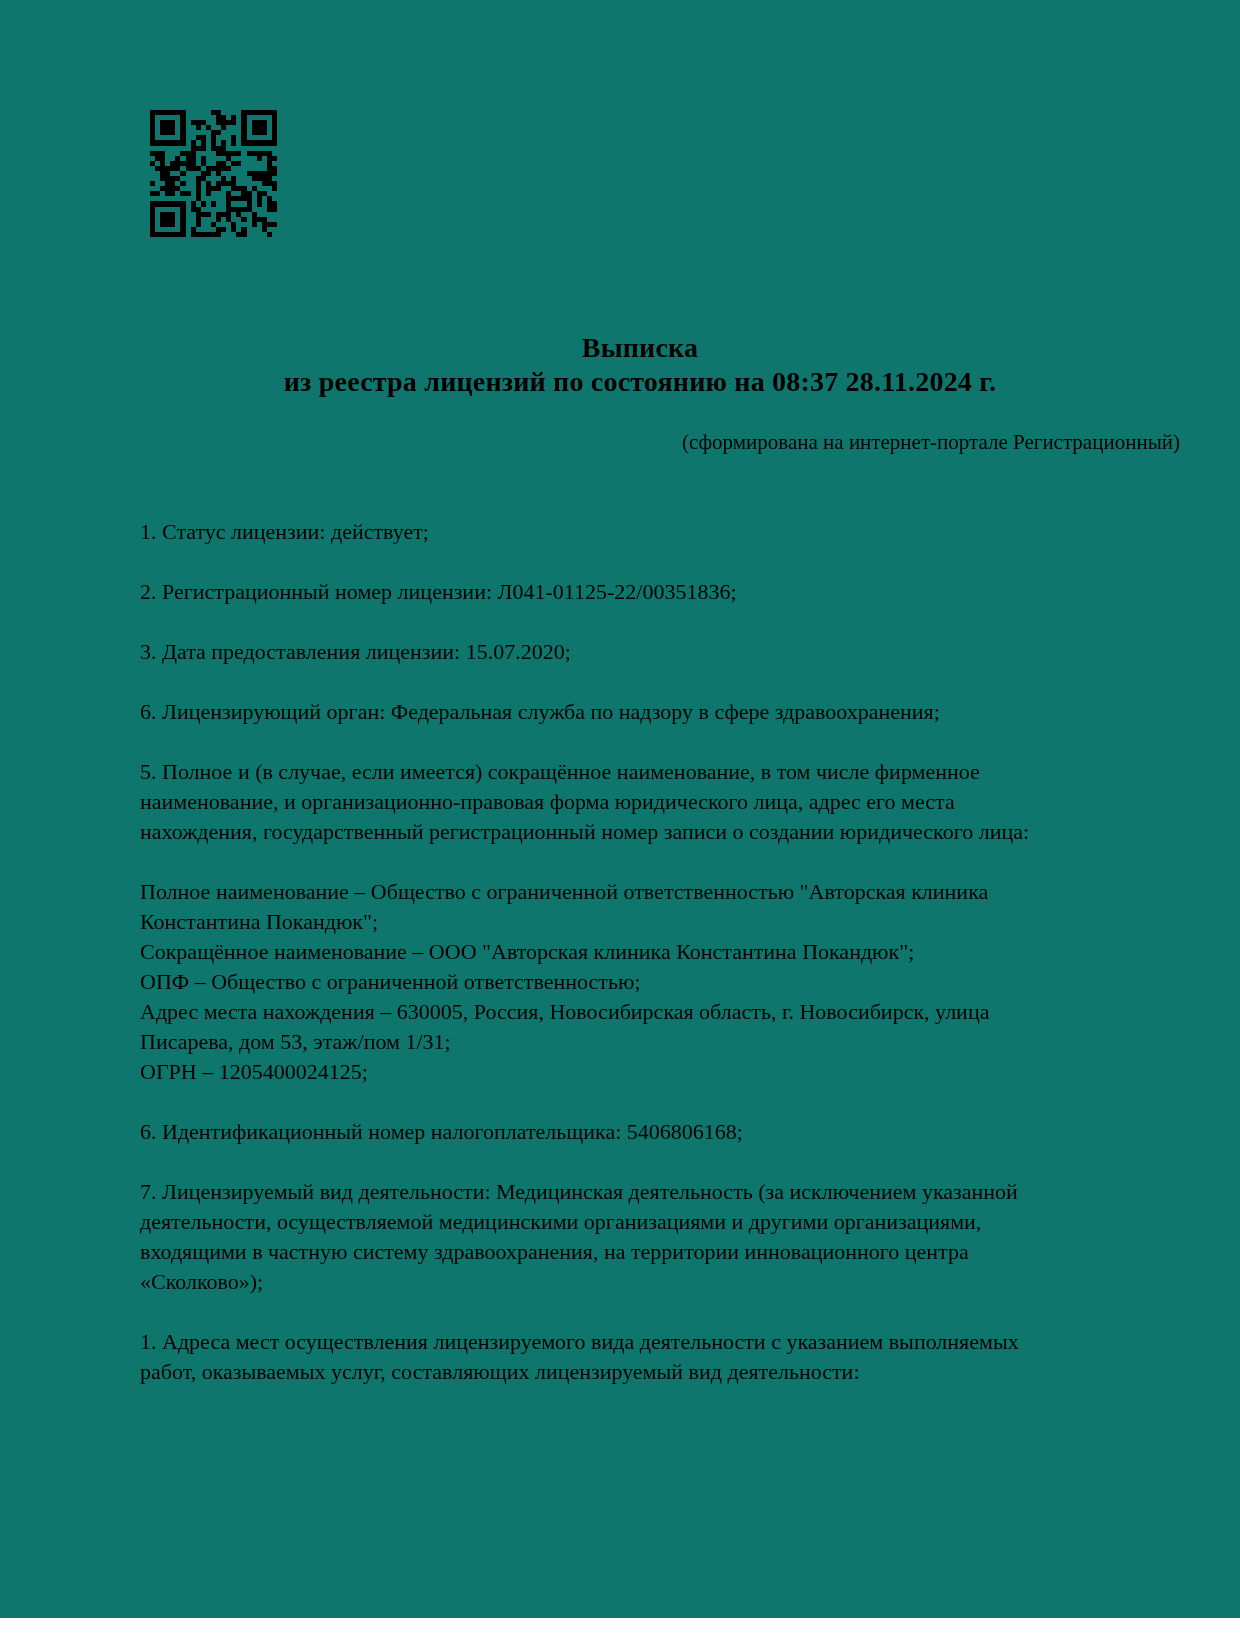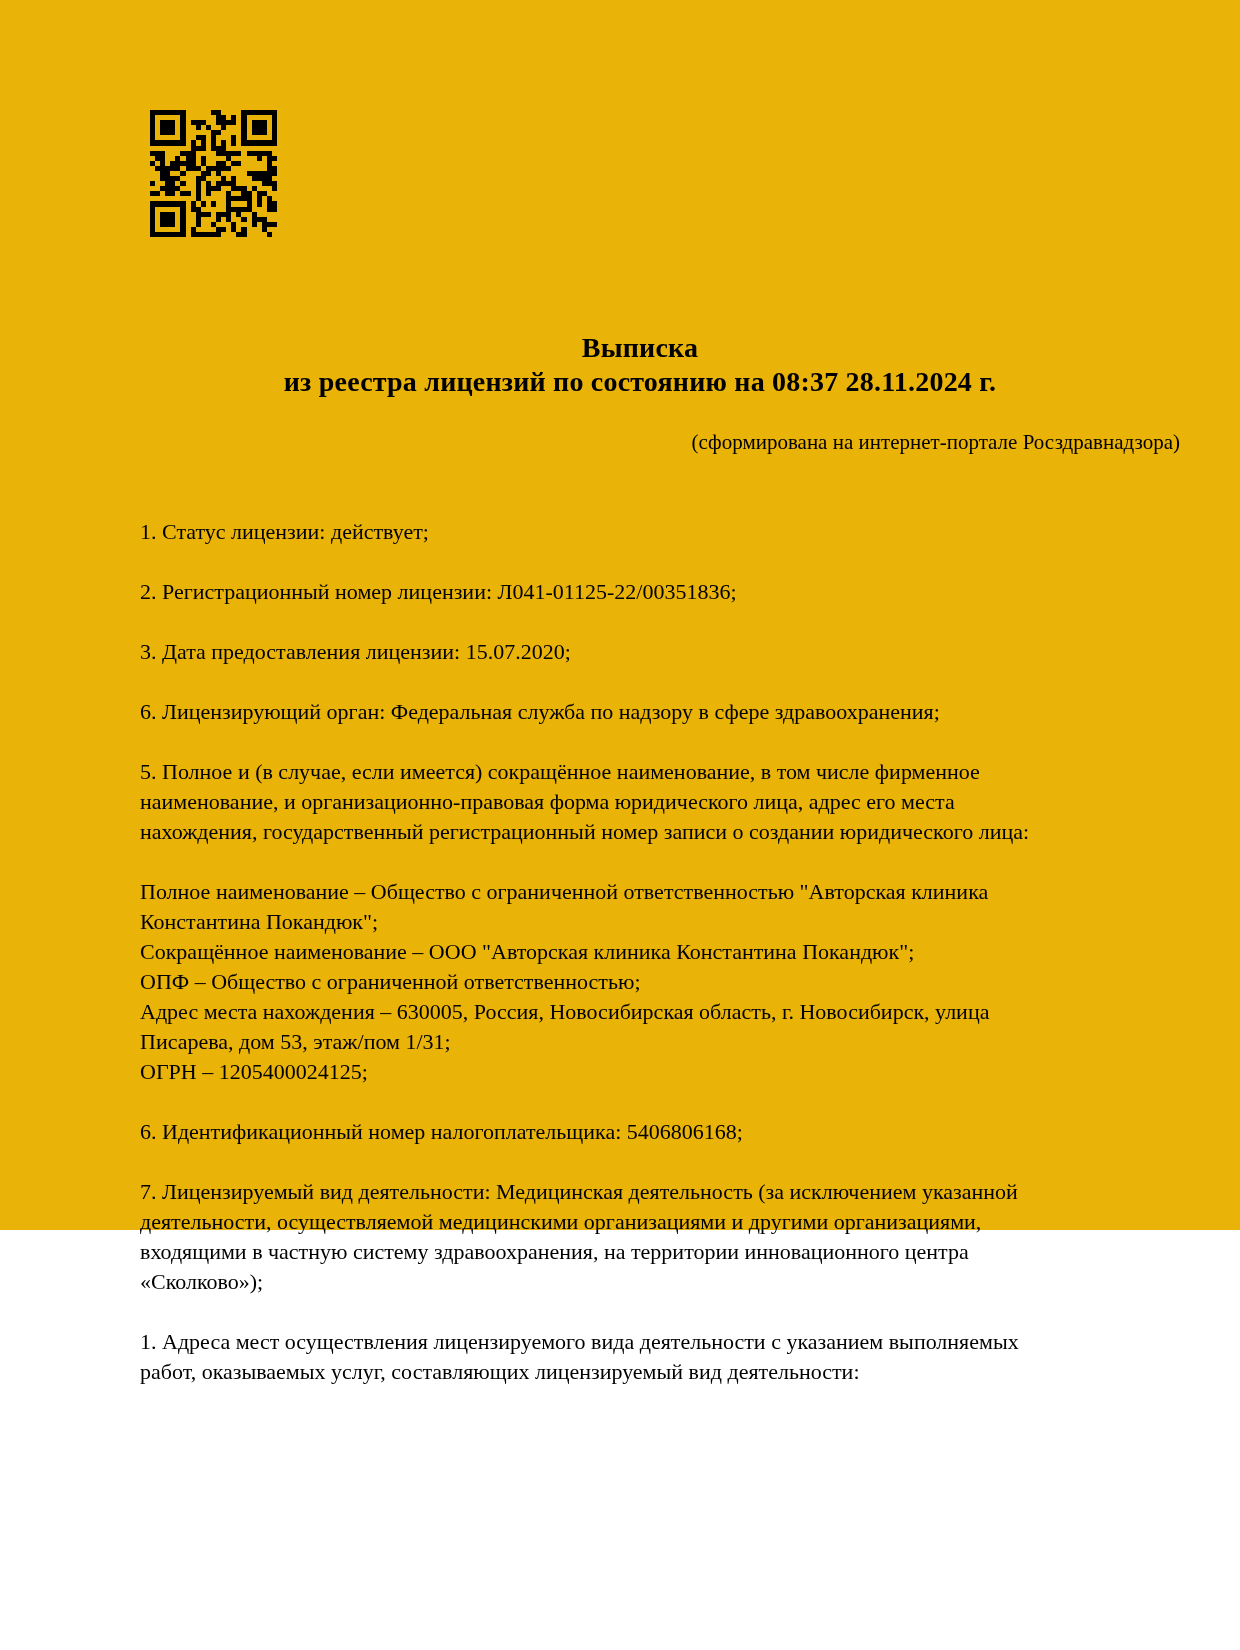--- a/index.html
+++ b/index.html
@@ -9,22 +9,22 @@
     height: 1650px;
     font-family: "Liberation Serif", "DejaVu Serif", serif;
     color: #000000;
     position: relative;
     overflow: hidden;
   }
   .page {
     position: absolute;
     left: 0; top: 0;
     width: 1240px;
-    height: 1230px;
-    background: #eab308;
+    height: 1618px;
+    background: #0f766e;
   }
   .qr {
     position: absolute;
     left: 150px;
     top: 110px;
     width: 127px;
     height: 127px;
   }
   .qr svg { width: 100%; height: 100%; display: block; }
   .qr svg rect, .qr svg path { fill: #000000; }
@@ -286,21 +286,21 @@
         <path fill-rule="evenodd" d="M0 18h7v7h-7z M1 19v5h5v-5z"></path>
         <rect x="2" y="20" width="3" height="3"></rect>
       </svg>
   </div>
 
   <div class="doc-title">
     <div>Выписка</div>
     <div>из реестра лицензий по состоянию на 08:37 28.11.2024 г.</div>
   </div>
 
-  <div class="doc-subtitle">(сформирована на интернет-портале Росздравнадзора)</div>
+  <div class="doc-subtitle">(сформирована на интернет-портале Регистрационный)</div>
 
   <div class="doc-body">
     <div class="para">1. Статус лицензии: действует;</div>
     <div class="para">2. Регистрационный номер лицензии: Л041-01125-22/00351836;</div>
     <div class="para">3. Дата предоставления лицензии: 15.07.2020;</div>
     <div class="para">6. Лицензирующий орган: Федеральная служба по надзору в сфере здравоохранения;</div>
     <div class="para">5. Полное и (в случае, если имеется) сокращённое наименование, в том числе фирменное
 наименование, и организационно-правовая форма юридического лица, адрес его места
 нахождения, государственный регистрационный номер записи о создании юридического лица:</div>
     <div class="para">Полное наименование – Общество с ограниченной ответственностью "Авторская клиника

